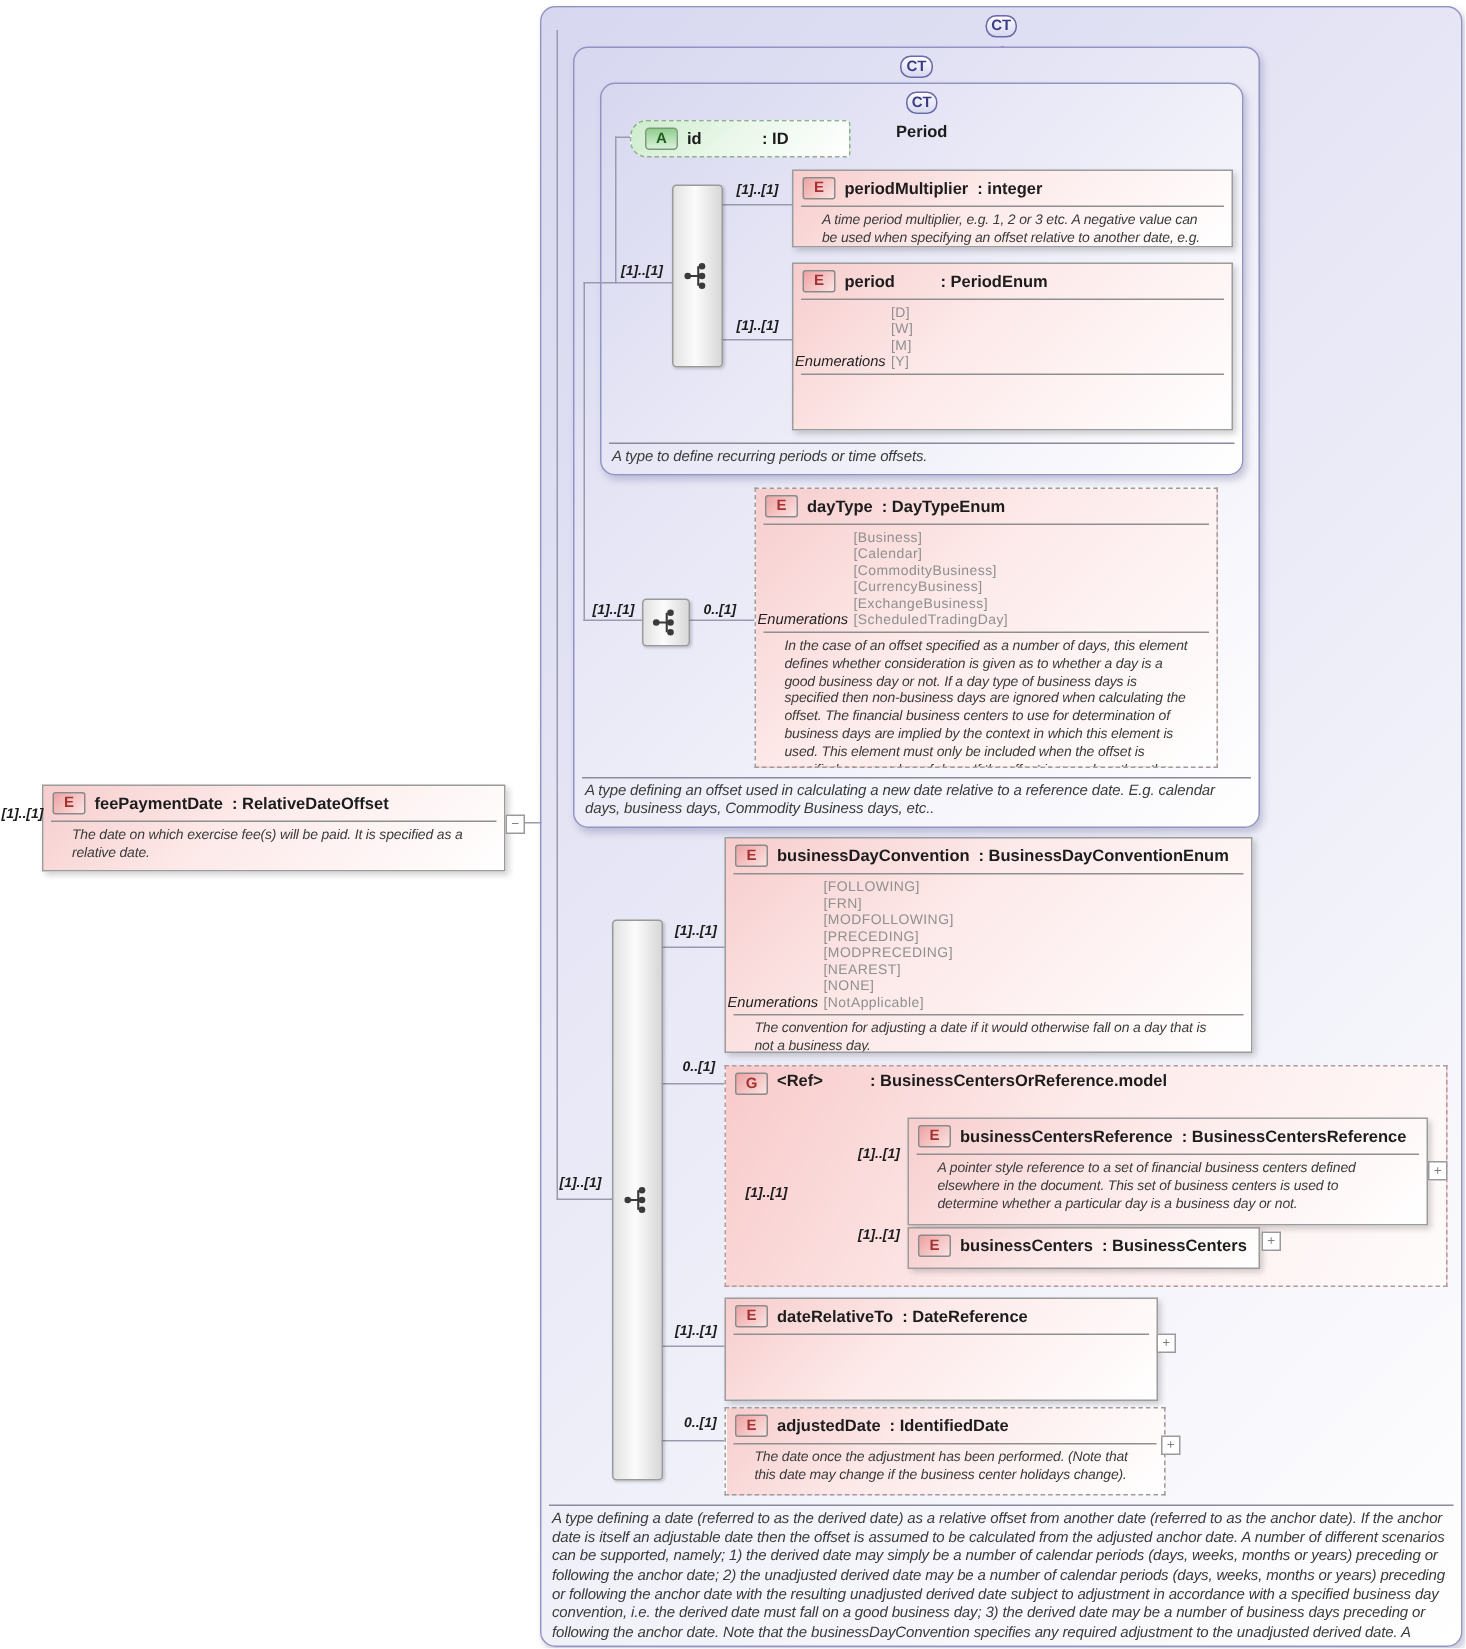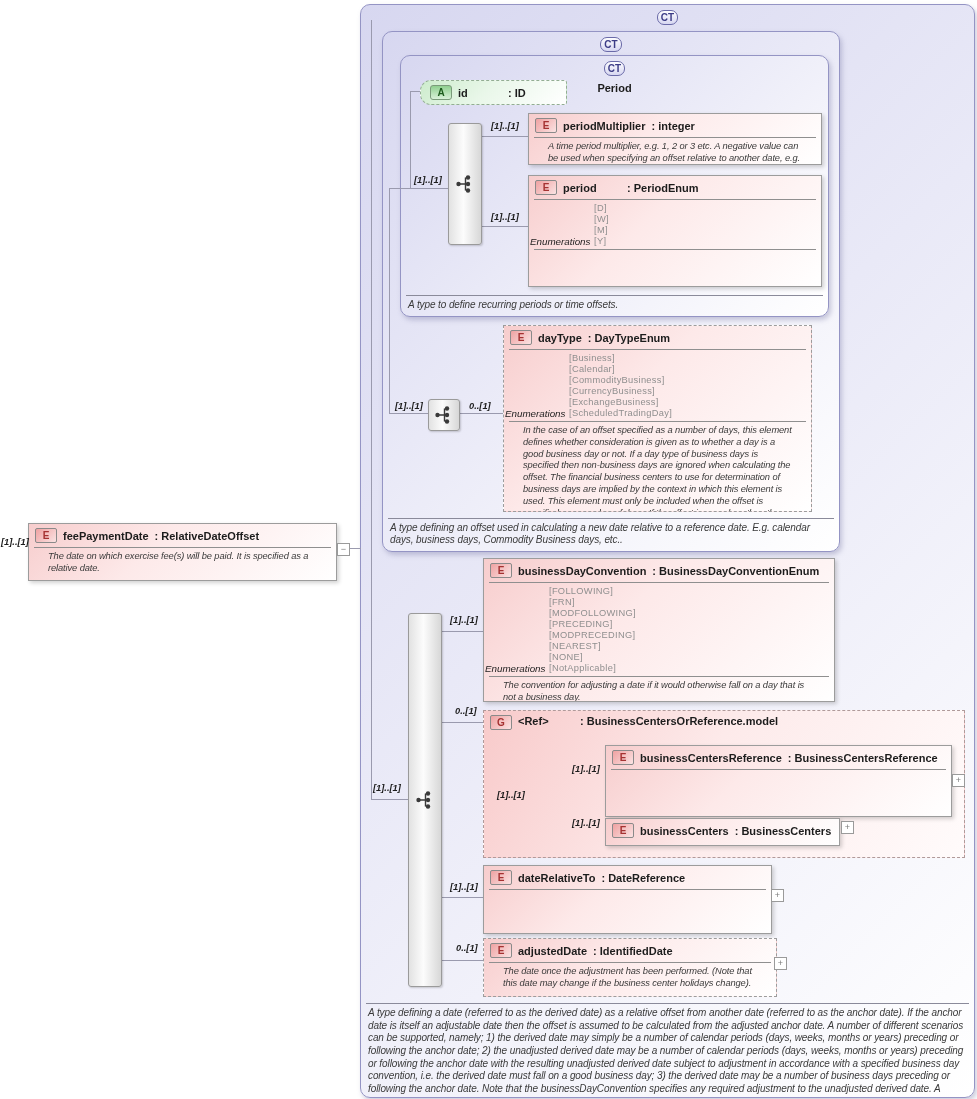--- a/index.html
+++ b/index.html
@@ -249,20 +249,21 @@
     </div>
   </div>
 
   <div class="ebox" style="left:605px;top:745px;width:345px;height:70px;">
     <div class="etitle">
       <span class="ebadge">E</span>
       <span>businessCentersReference</span>
       <span>: BusinessCentersReference</span>
     </div>
     <div class="sep"></div>
+    <div class="ann">A pointer style reference to a set of financial business centers defined elsewhere in the document. This set of business centers is used to determine whether a particular day is a business day or not.</div>
   </div>
   <div class="pm" style="left:952px;top:774px;">+</div>
 
   <div class="ebox" style="left:605px;top:818px;width:233px;height:26px;">
     <div class="etitle">
       <span class="ebadge">E</span>
       <span>businessCenters</span>
       <span>: BusinessCenters</span>
     </div>
   </div>

